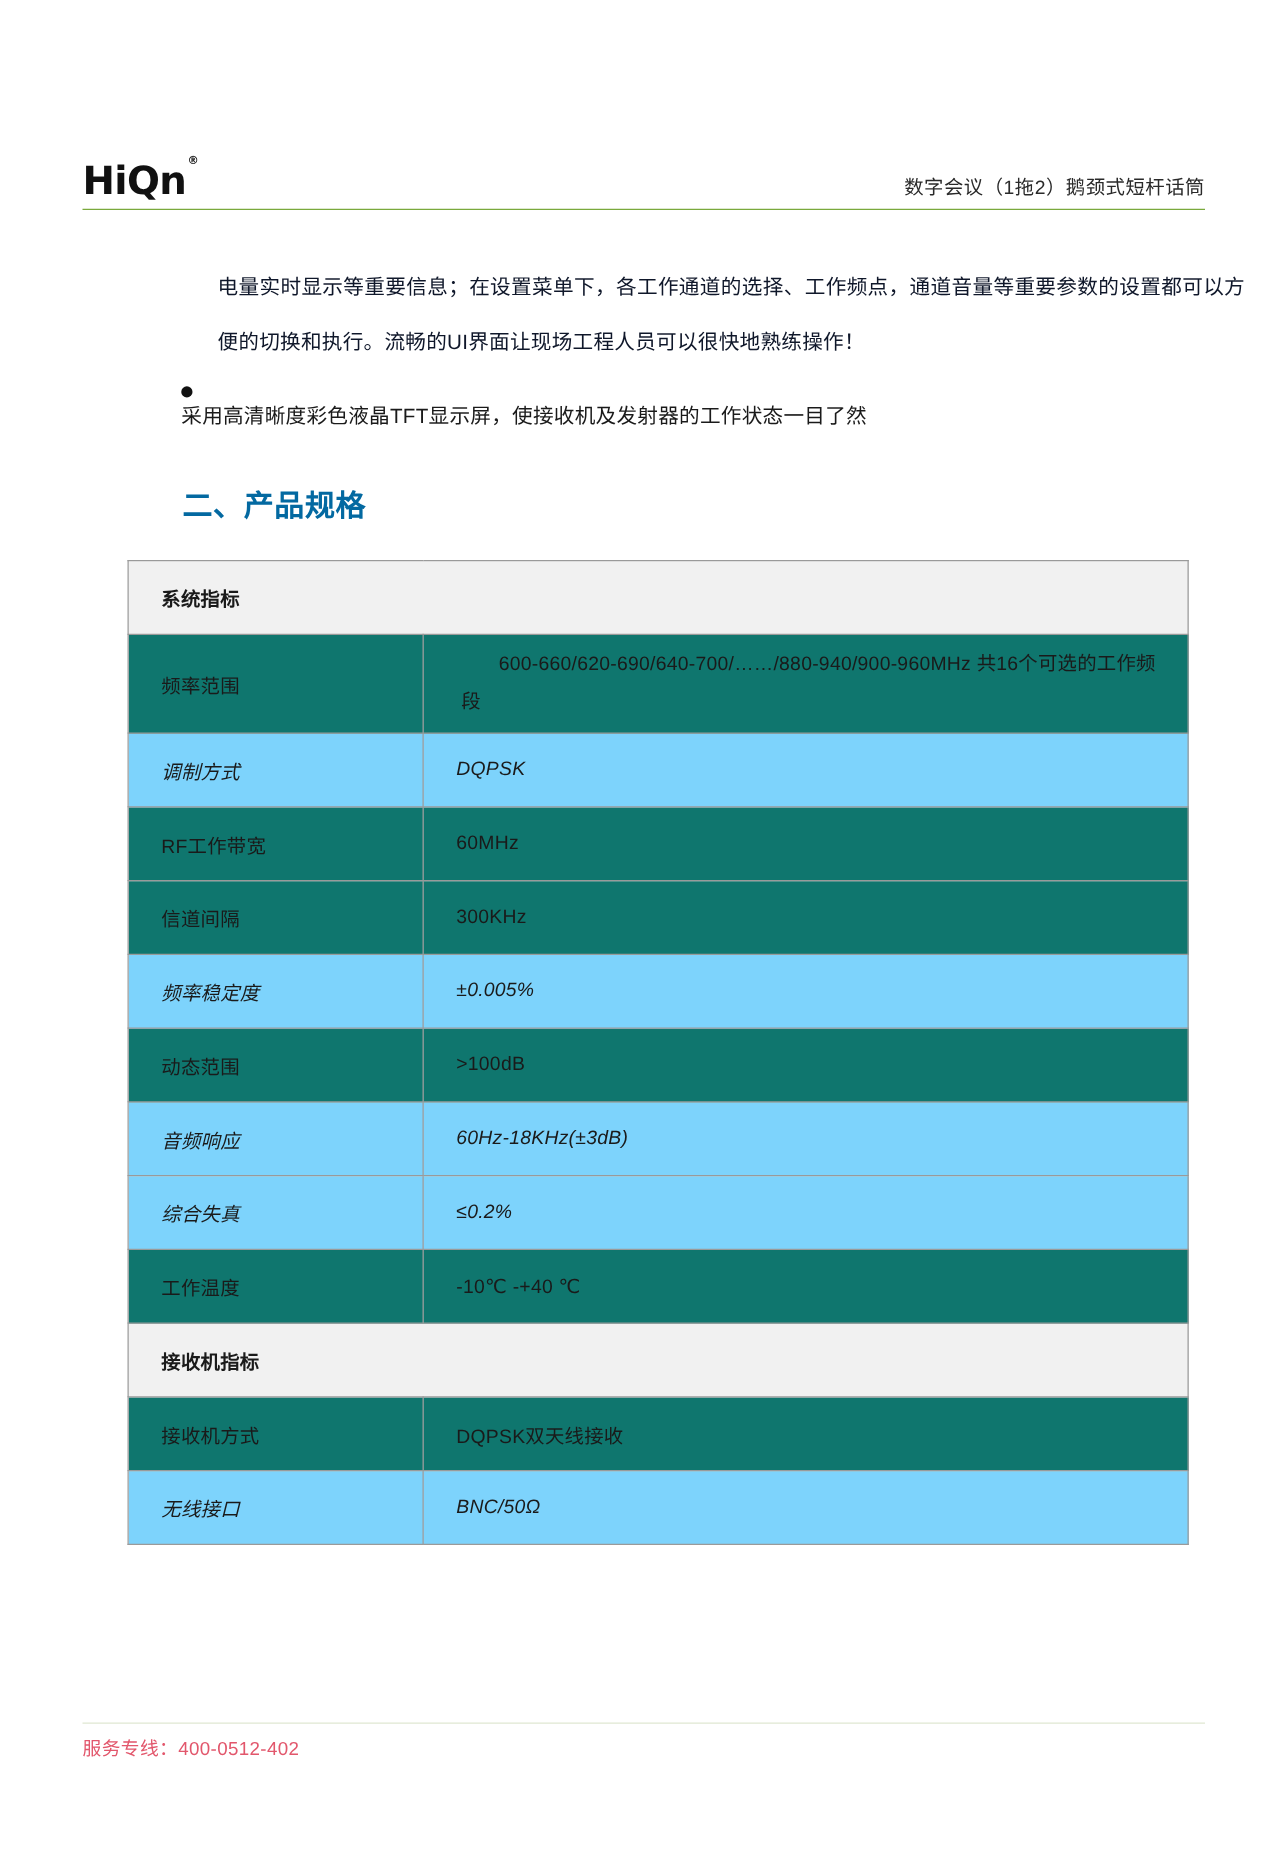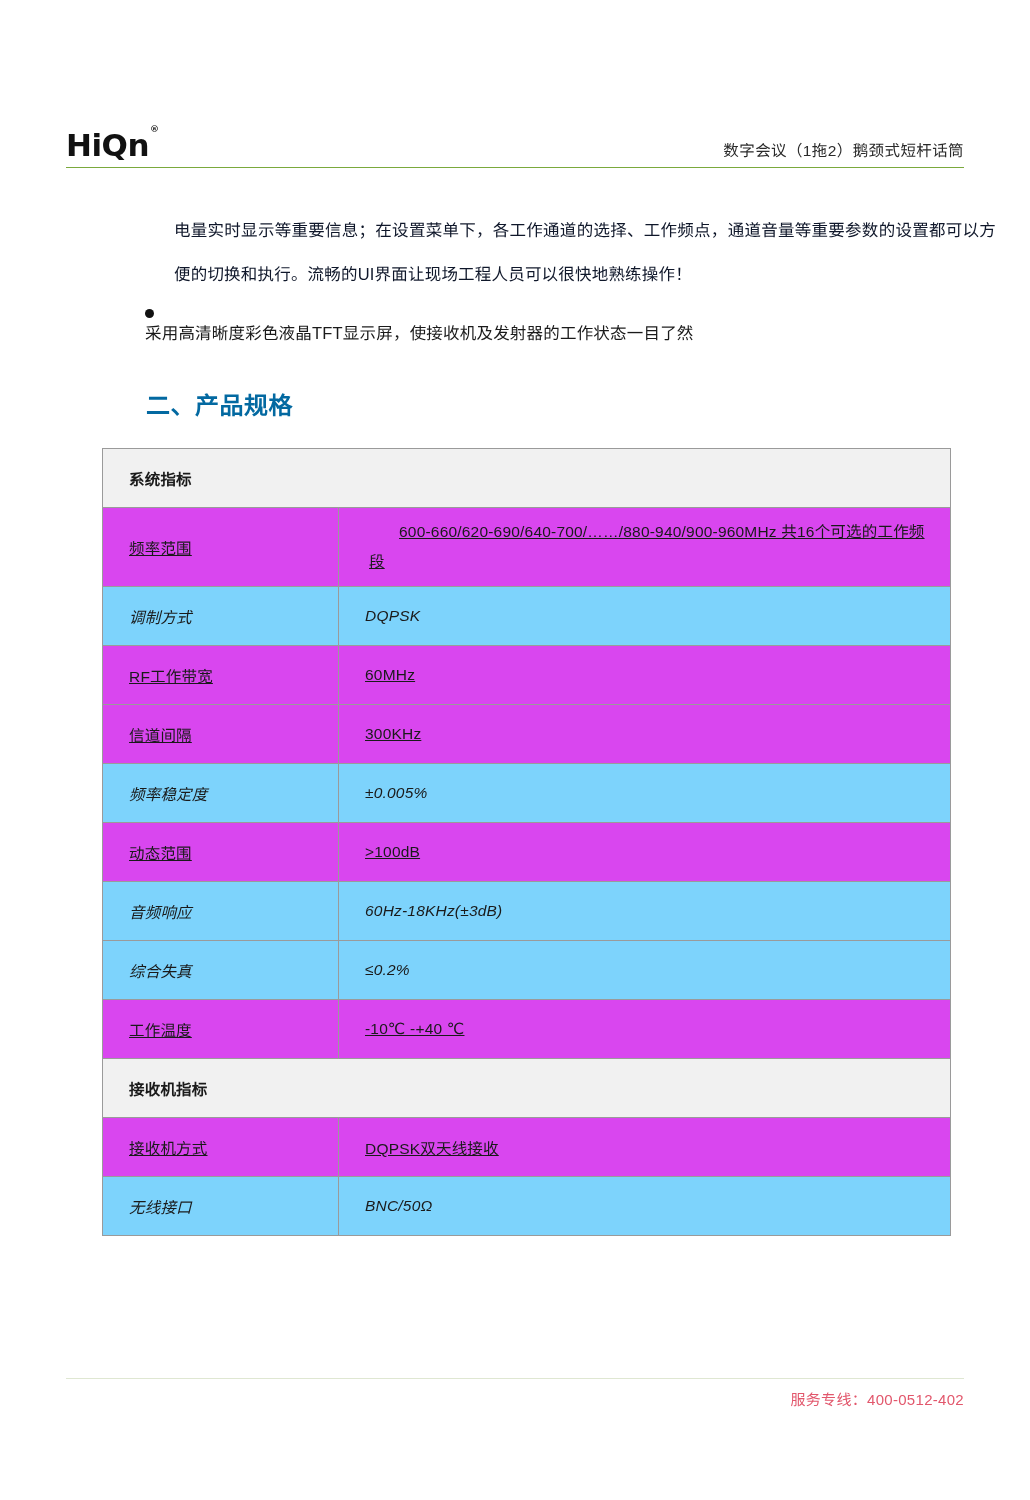--- a/index.html
+++ b/index.html
@@ -138,21 +138,21 @@
 
   table.spec-table td {
     border: 1px solid #9a9a9a;
     padding: 0 0 0 26px;
     vertical-align: middle;
     height: 59px;
     box-sizing: border-box;
     letter-spacing: 0.2px;
   }
   tr.row-shaded td { background: #7dd3fc; font-style: italic; }
-  tr.row-plain td { background: #d946ef; text-decoration: underline; }
+  tr.row-plain td { background: #0f766e; }
 
   td.section-cell {
     font-weight: 700;
     background: #f1f1f1;
     height: 57px;
     padding-left: 26px;
   }
   tr.section-row td { background: #f1f1f1; }
 
   td.label-cell { padding-left: 26px; }
@@ -166,21 +166,21 @@
   }
 
   
   .page-footer {
     position: absolute;
     left: 66px;
     top: 1378px;
     width: 898px;
     border-top: 1.4px solid #dfe7d2;
     padding-top: 12px;
-    text-align: right;
+    text-align: left;
     box-sizing: border-box;
   }
   .footer-text {
     font-size: 15px;
     color: #e2576c;
     letter-spacing: 0.3px;
     line-height: 1.2;
   }
 </style>
 </head>

